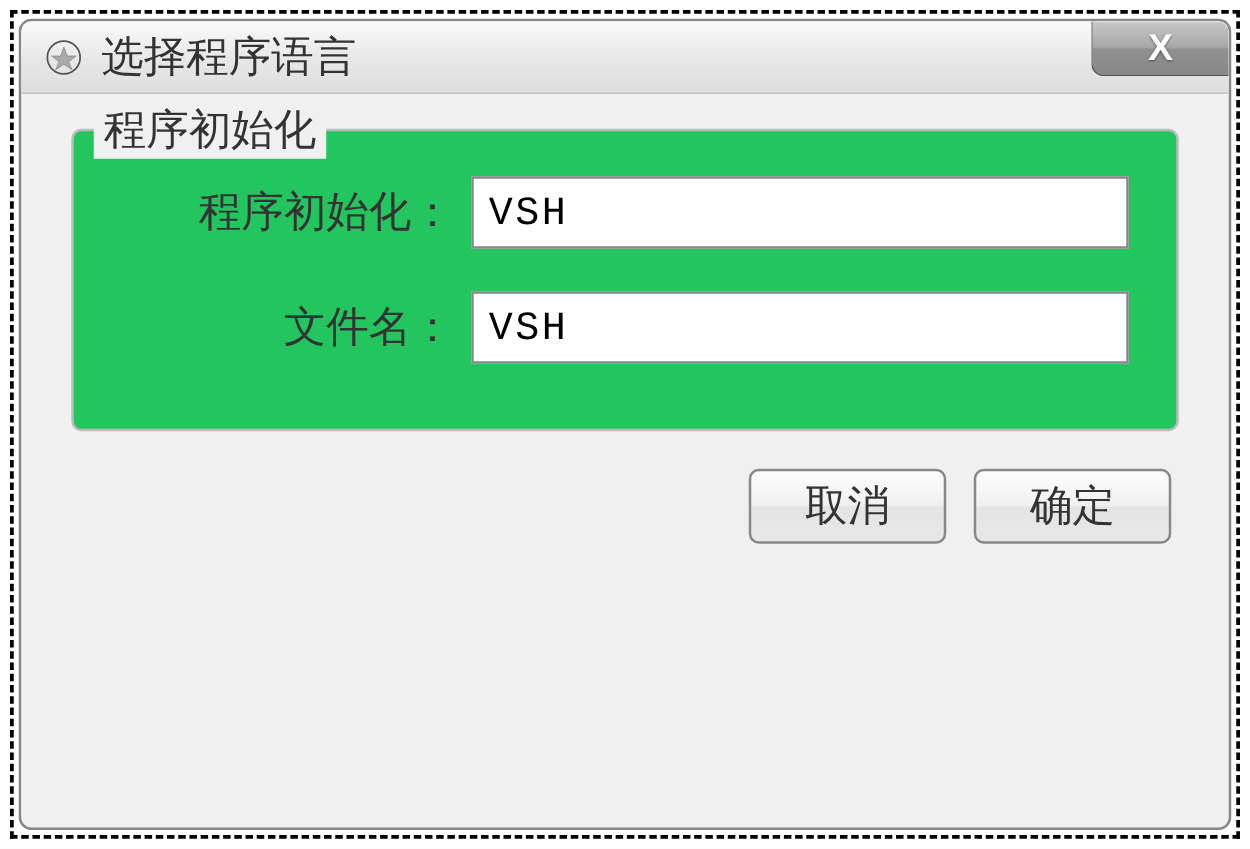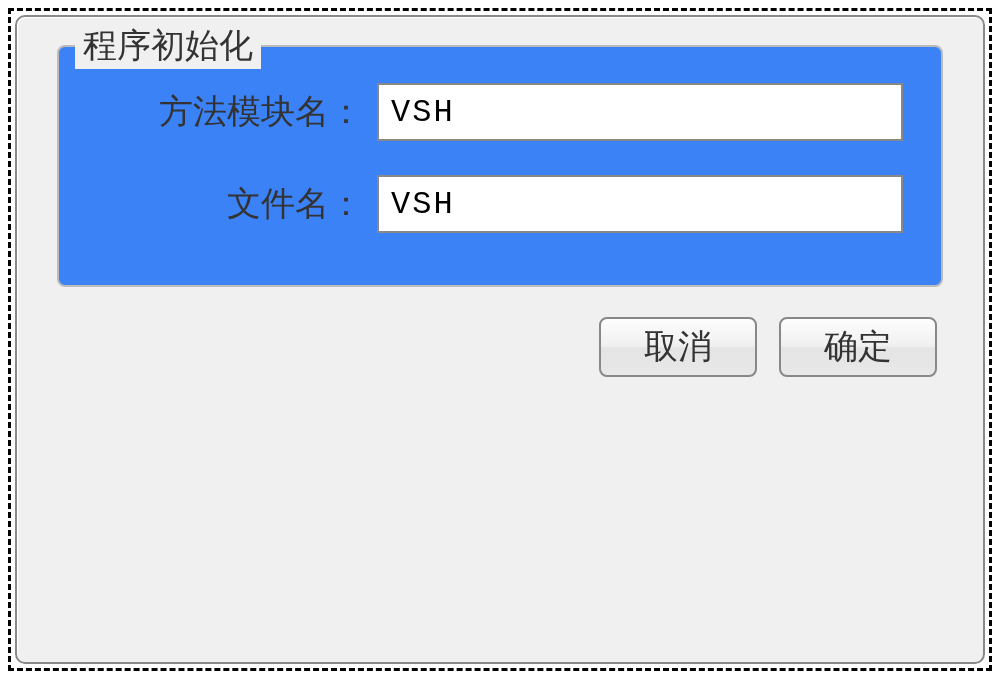--- a/index.html
+++ b/index.html
@@ -97,21 +97,21 @@
       padding: 28px 40px 22px 40px;
       display: flex;
       flex-direction: column;
     }
     
     .groupbox {
       border: 2px solid #bbb;
       border-radius: 8px;
       padding: 36px 38px 40px 38px;
       position: relative;
-      background: #3b82f6;
+      background: #22c55e;
       flex: 0 0 auto;
     }
     
     .groupbox-legend {
       position: absolute;
       top: -24px;
       left: 16px;
       background: #f0f0f0;
       padding: 0 8px;
       font-size: 34px;
@@ -212,28 +212,40 @@
       font-family: inherit;
       box-shadow: inset 0 1px 0 #fff;
     }
   </style>
 </head>
 <body>
 
 <div class="selection-border">
   <div class="window">
 
+    <div class="titlebar">
+      <span class="app-icon">
+        <svg viewBox="0 0 32 32">
+          <circle cx="16" cy="16" r="14" fill="none" stroke="#555" stroke-width="1.5"></circle>
+          <path d="M16 3 L20 14 L31 14 L22 21 L26 31 L16 24 L6 31 L10 21 L1 14 L12 14 Z" fill="#aaa" stroke="#555" stroke-width="0.5" transform="scale(0.7) translate(7,7)"></path>
+        </svg>
+      </span>
+      <span class="title-text">选择程序语言</span>
+      <div class="close-button">
+        <span class="close-x">X</span>
+      </div>
+    </div>
 
     <div class="content-area">
 
       <div class="groupbox">
         <div class="groupbox-legend">程序初始化</div>
 
         <div class="form-row">
-          <div class="form-label">方法模块名：</div>
+          <div class="form-label">程序初始化：</div>
           <input type="text" class="text-input" value="VSH" style="">
         </div>
 
 
         <div class="form-row">
           <div class="form-label">文件名：</div>
           <input type="text" class="text-input" value="VSH" style="">
         </div>
 
       </div>

